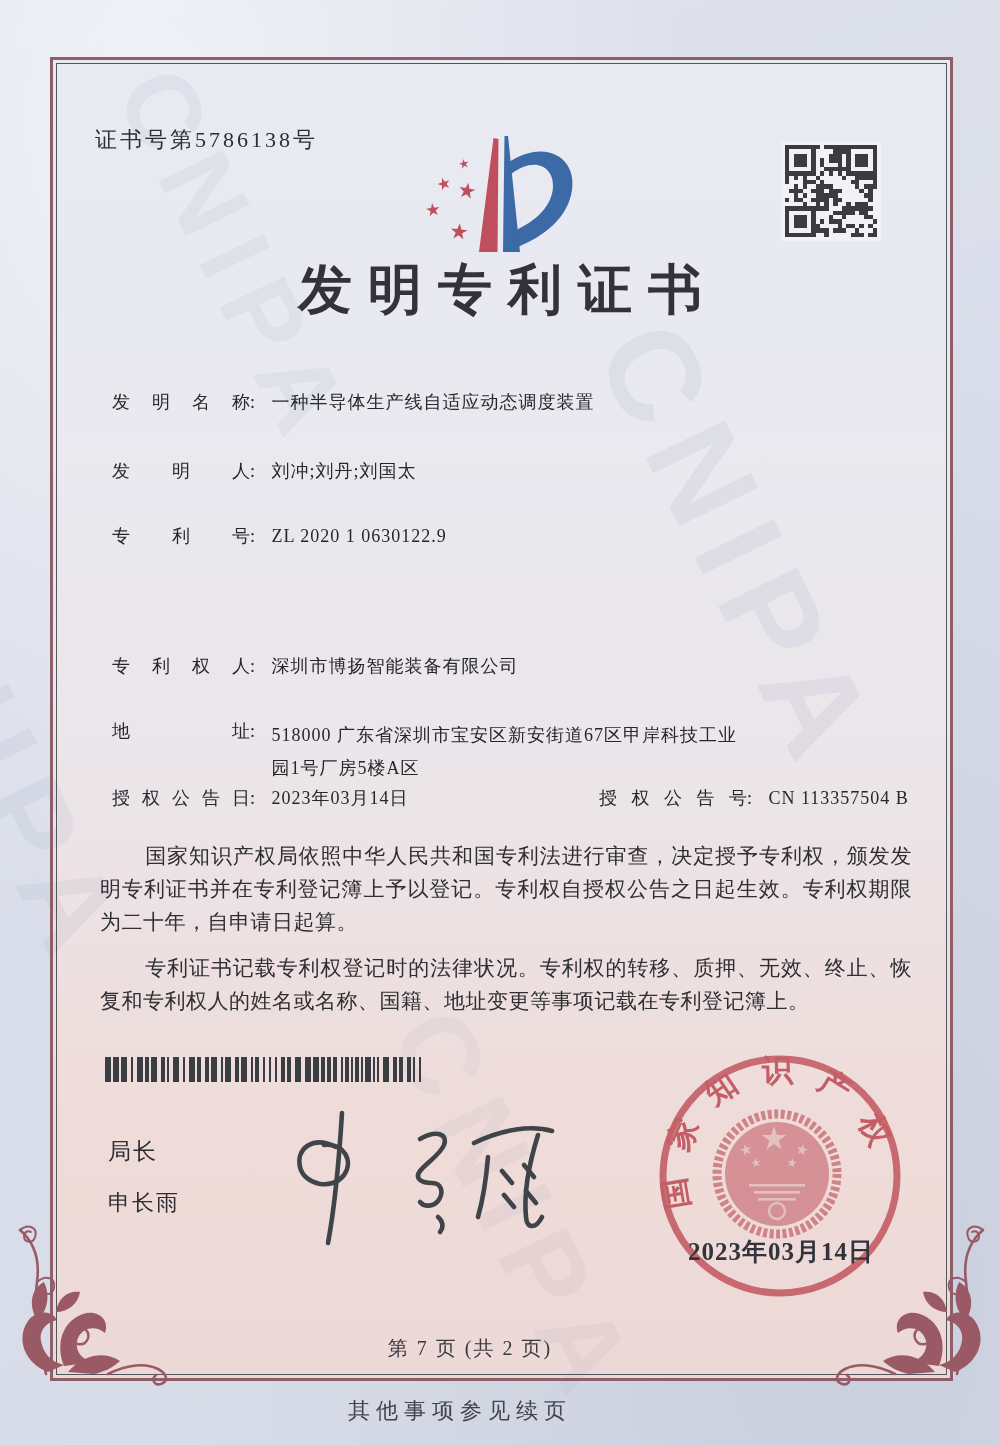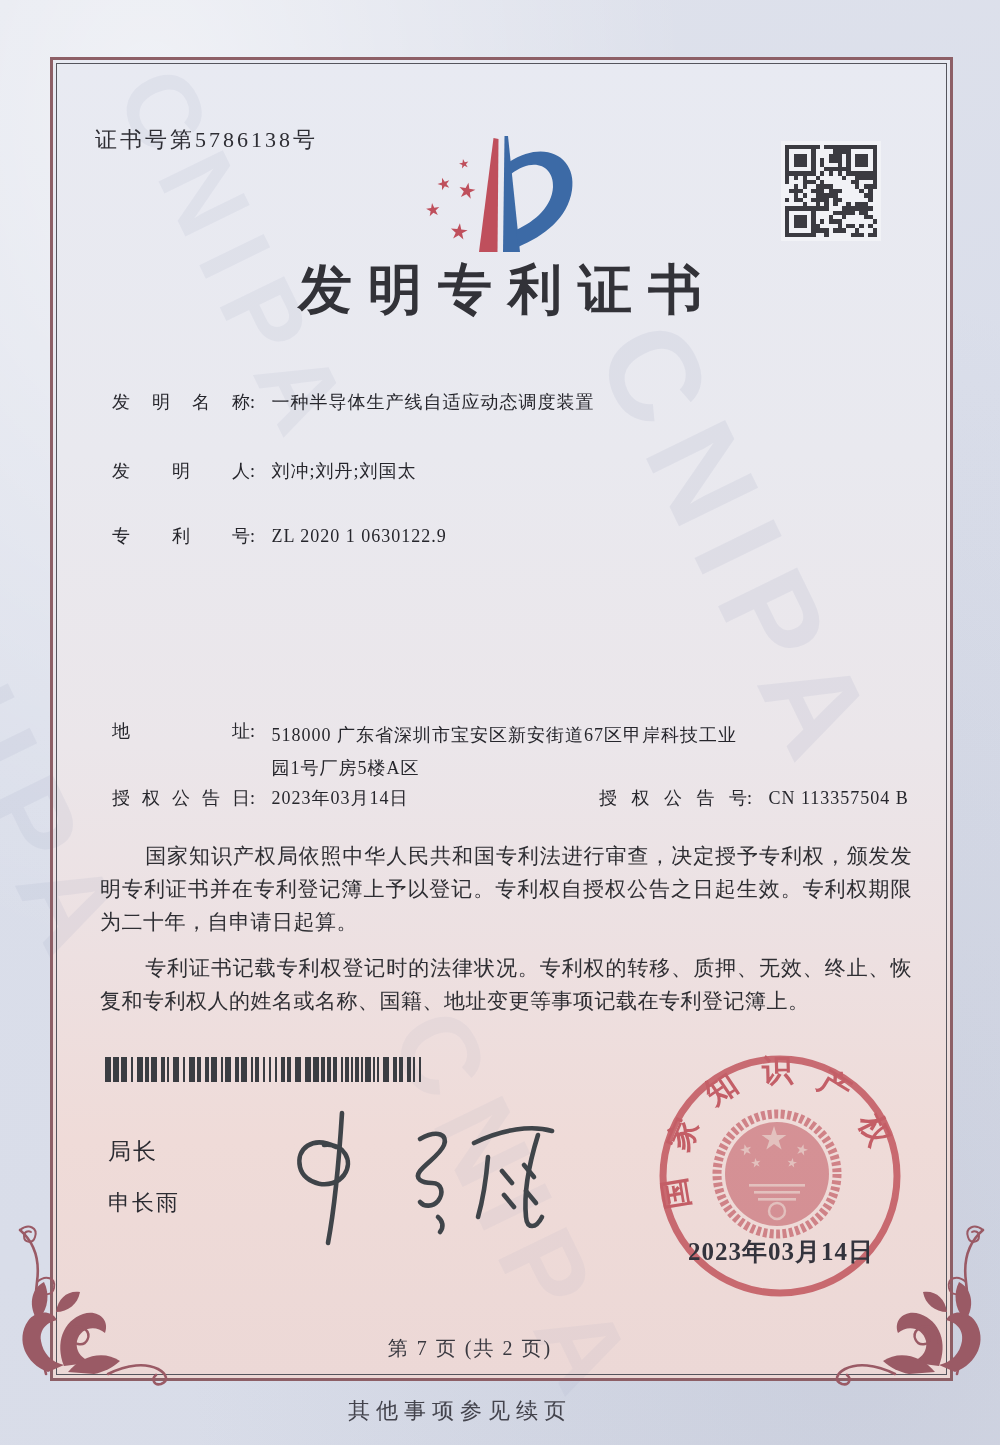--- a/index.html
+++ b/index.html
@@ -594,20 +594,24 @@
     <span class="fvalue">一种半导体生产线自适应动态调度装置</span>
   </div>
   <div class="frow" style="top:459px;">
     <span class="flabel">发明人</span><span class="fsuffix">:</span>
     <span class="fvalue">刘冲;刘丹;刘国太</span>
   </div>
   <div class="frow" style="top:524px;">
     <span class="flabel">专利号</span><span class="fsuffix">:</span>
     <span class="fvalue">ZL 2020 1 0630122.9</span>
   </div>
+  <div class="frow" style="top:654px;">
+    <span class="flabel">专利权人</span><span class="fsuffix">:</span>
+    <span class="fvalue">深圳市博扬智能装备有限公司</span>
+  </div>
   <div class="frow" style="top:719px;">
     <span class="flabel">地址</span><span class="fsuffix">:</span>
     <span class="fvalue-block">518000 广东省深圳市宝安区新安街道67区甲岸科技工业
 园1号厂房5楼A区</span>
   </div>
   <div class="frow" style="top:786px;">
     <span class="flabel">授权公告日</span><span class="fsuffix">:</span>
     <span class="fvalue">2023年03月14日</span>
     <span class="grant-right">
       <span class="glabel">授权公告号</span><span class="fsuffix">:</span>

